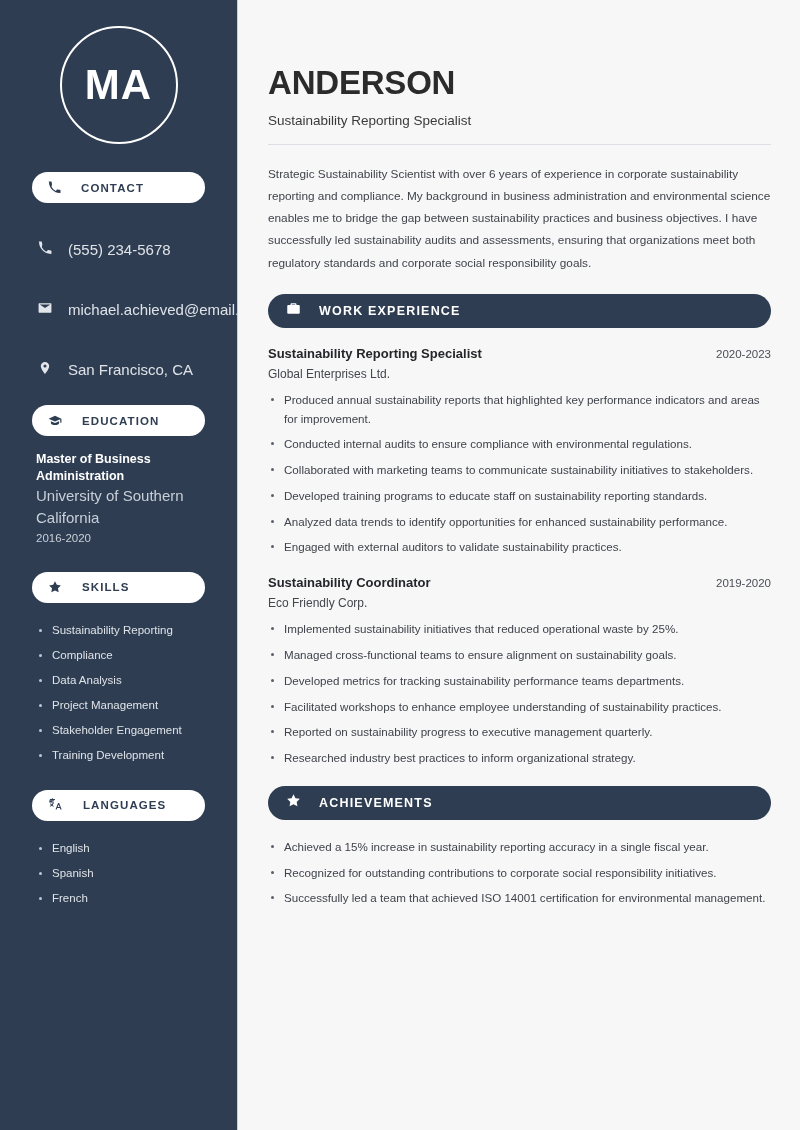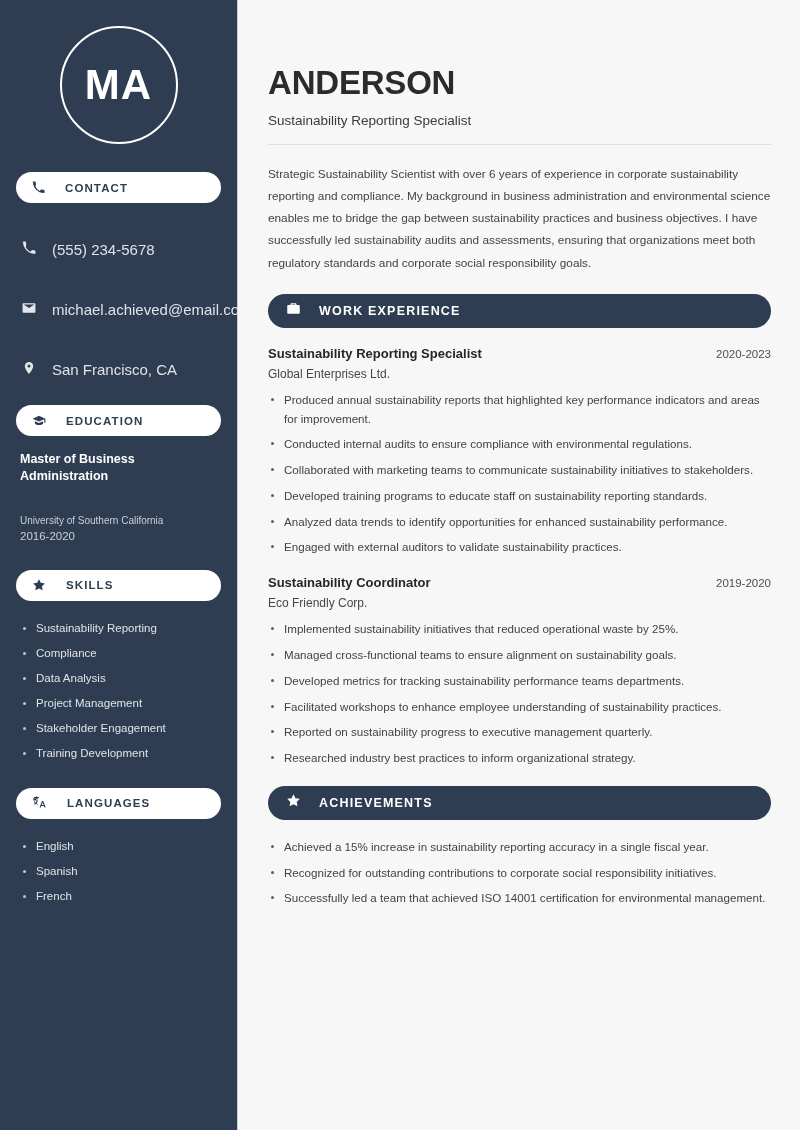--- a/index.html
+++ b/index.html
@@ -15,21 +15,21 @@
     background: #f7f7f8;
     overflow: hidden;
   }
 
   
   .sidebar {
     width: 238px;
     flex: 0 0 238px;
     background: #2e3d52;
     border-right: 1px solid #c9ced6;
-    padding: 0 16px;
+    padding: 0 32px;
     color: #ffffff;
   }
   .avatar-wrap {
     display: flex; justify-content: center;
     margin-top: 26px; margin-bottom: 28px;
   }
   .avatar {
     width: 118px; height: 118px;
     border: 2px solid #ffffff;
     border-radius: 50%;
@@ -66,21 +66,21 @@
     font-size: 15px;
     margin-top: 33px;
   }
   .contact-row svg { flex: 0 0 14px; }
 
   .edu-block { padding: 0 4px; margin-bottom: 24px; }
   .edu-degree {
     font-size: 12.5px; font-weight: 700; color: #ffffff;
     line-height: 1.35; 
   }
-  .edu-school { font-size: 10px; color: #c8cfd8; line-height: 1.5; margin-top: 28px; }
+  .edu-school { font-size: 15px; color: #c8cfd8; line-height: 1.5; }
   .edu-years { font-size: 11.5px; color: #c8cfd8; line-height: 1.55; }
 
   ul.side-list { list-style: none; padding: 0 4px; margin-bottom: 22px; }
   ul.side-list li {
     position: relative;
     font-size: 11.5px;
     color: #dfe3e8;
     padding-left: 16px;
     height: 25px;
     line-height: 25px;

